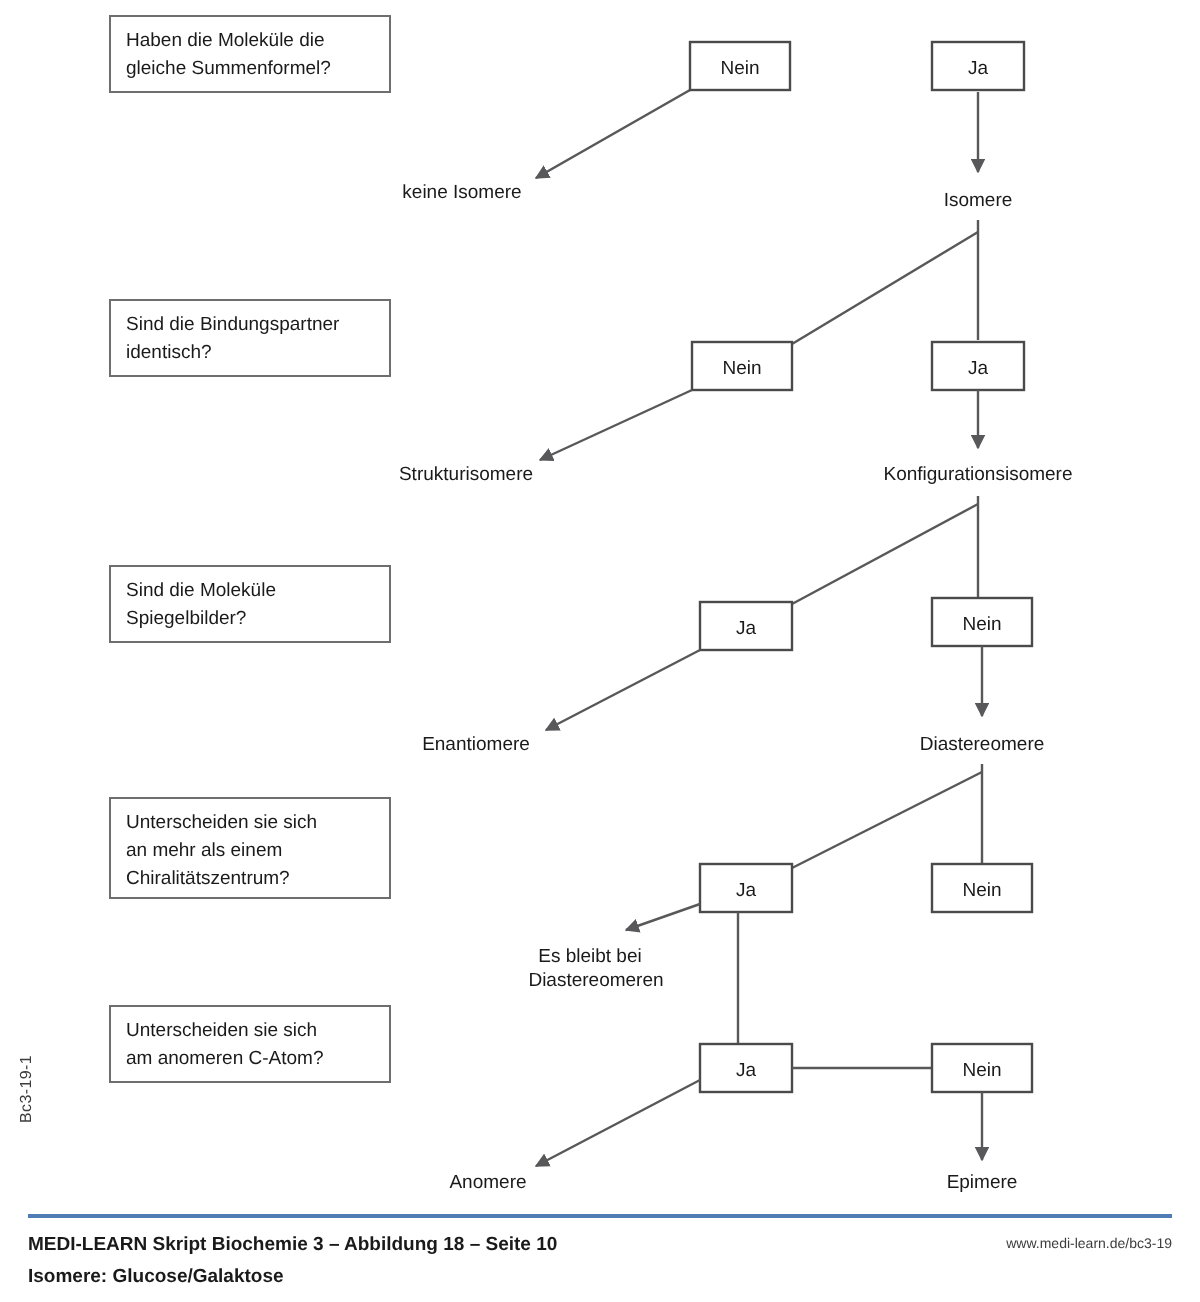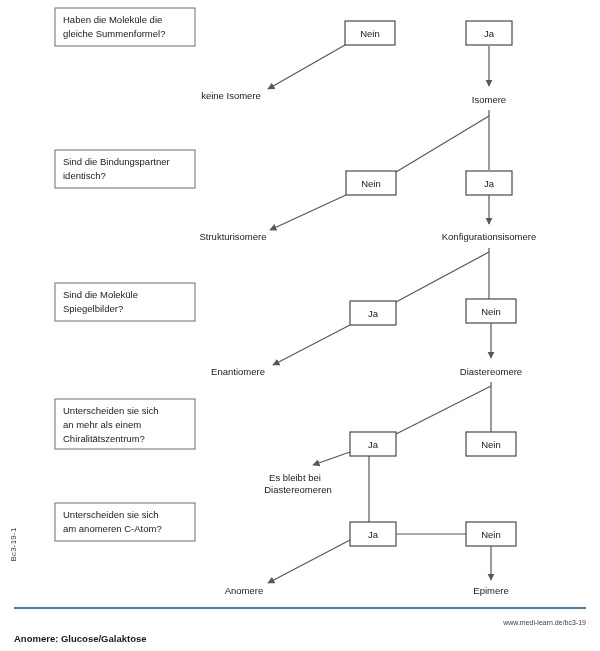--- a/index.html
+++ b/index.html
@@ -244,17 +244,18 @@
     <line class="conn" x1="491" y1="546" x2="491" y2="580" marker-end="url(#arrow)"></line>
 
     <text class="dtext" x="244" y="594">Anomere</text>
     <text class="dtext" x="491" y="594">Epimere</text>
   </svg>
 
   <div class="side-label">Bc3-19-1</div>
 
   <div class="footer">
     <div class="footer-rule"></div>
+    <div class="footer-line1">MEDI-LEARN Skript Biochemie 3 – Abbildung 18 – Seite 10</div>
     <div class="footer-url">www.medi-learn.de/bc3-19</div>
-    <div class="footer-line2">Anomere: Glucose/Galaktose</div>
+    <div class="footer-line2">Isomere: Glucose/Galaktose</div>
   </div>
 
 </div>
 
 </body></html>

